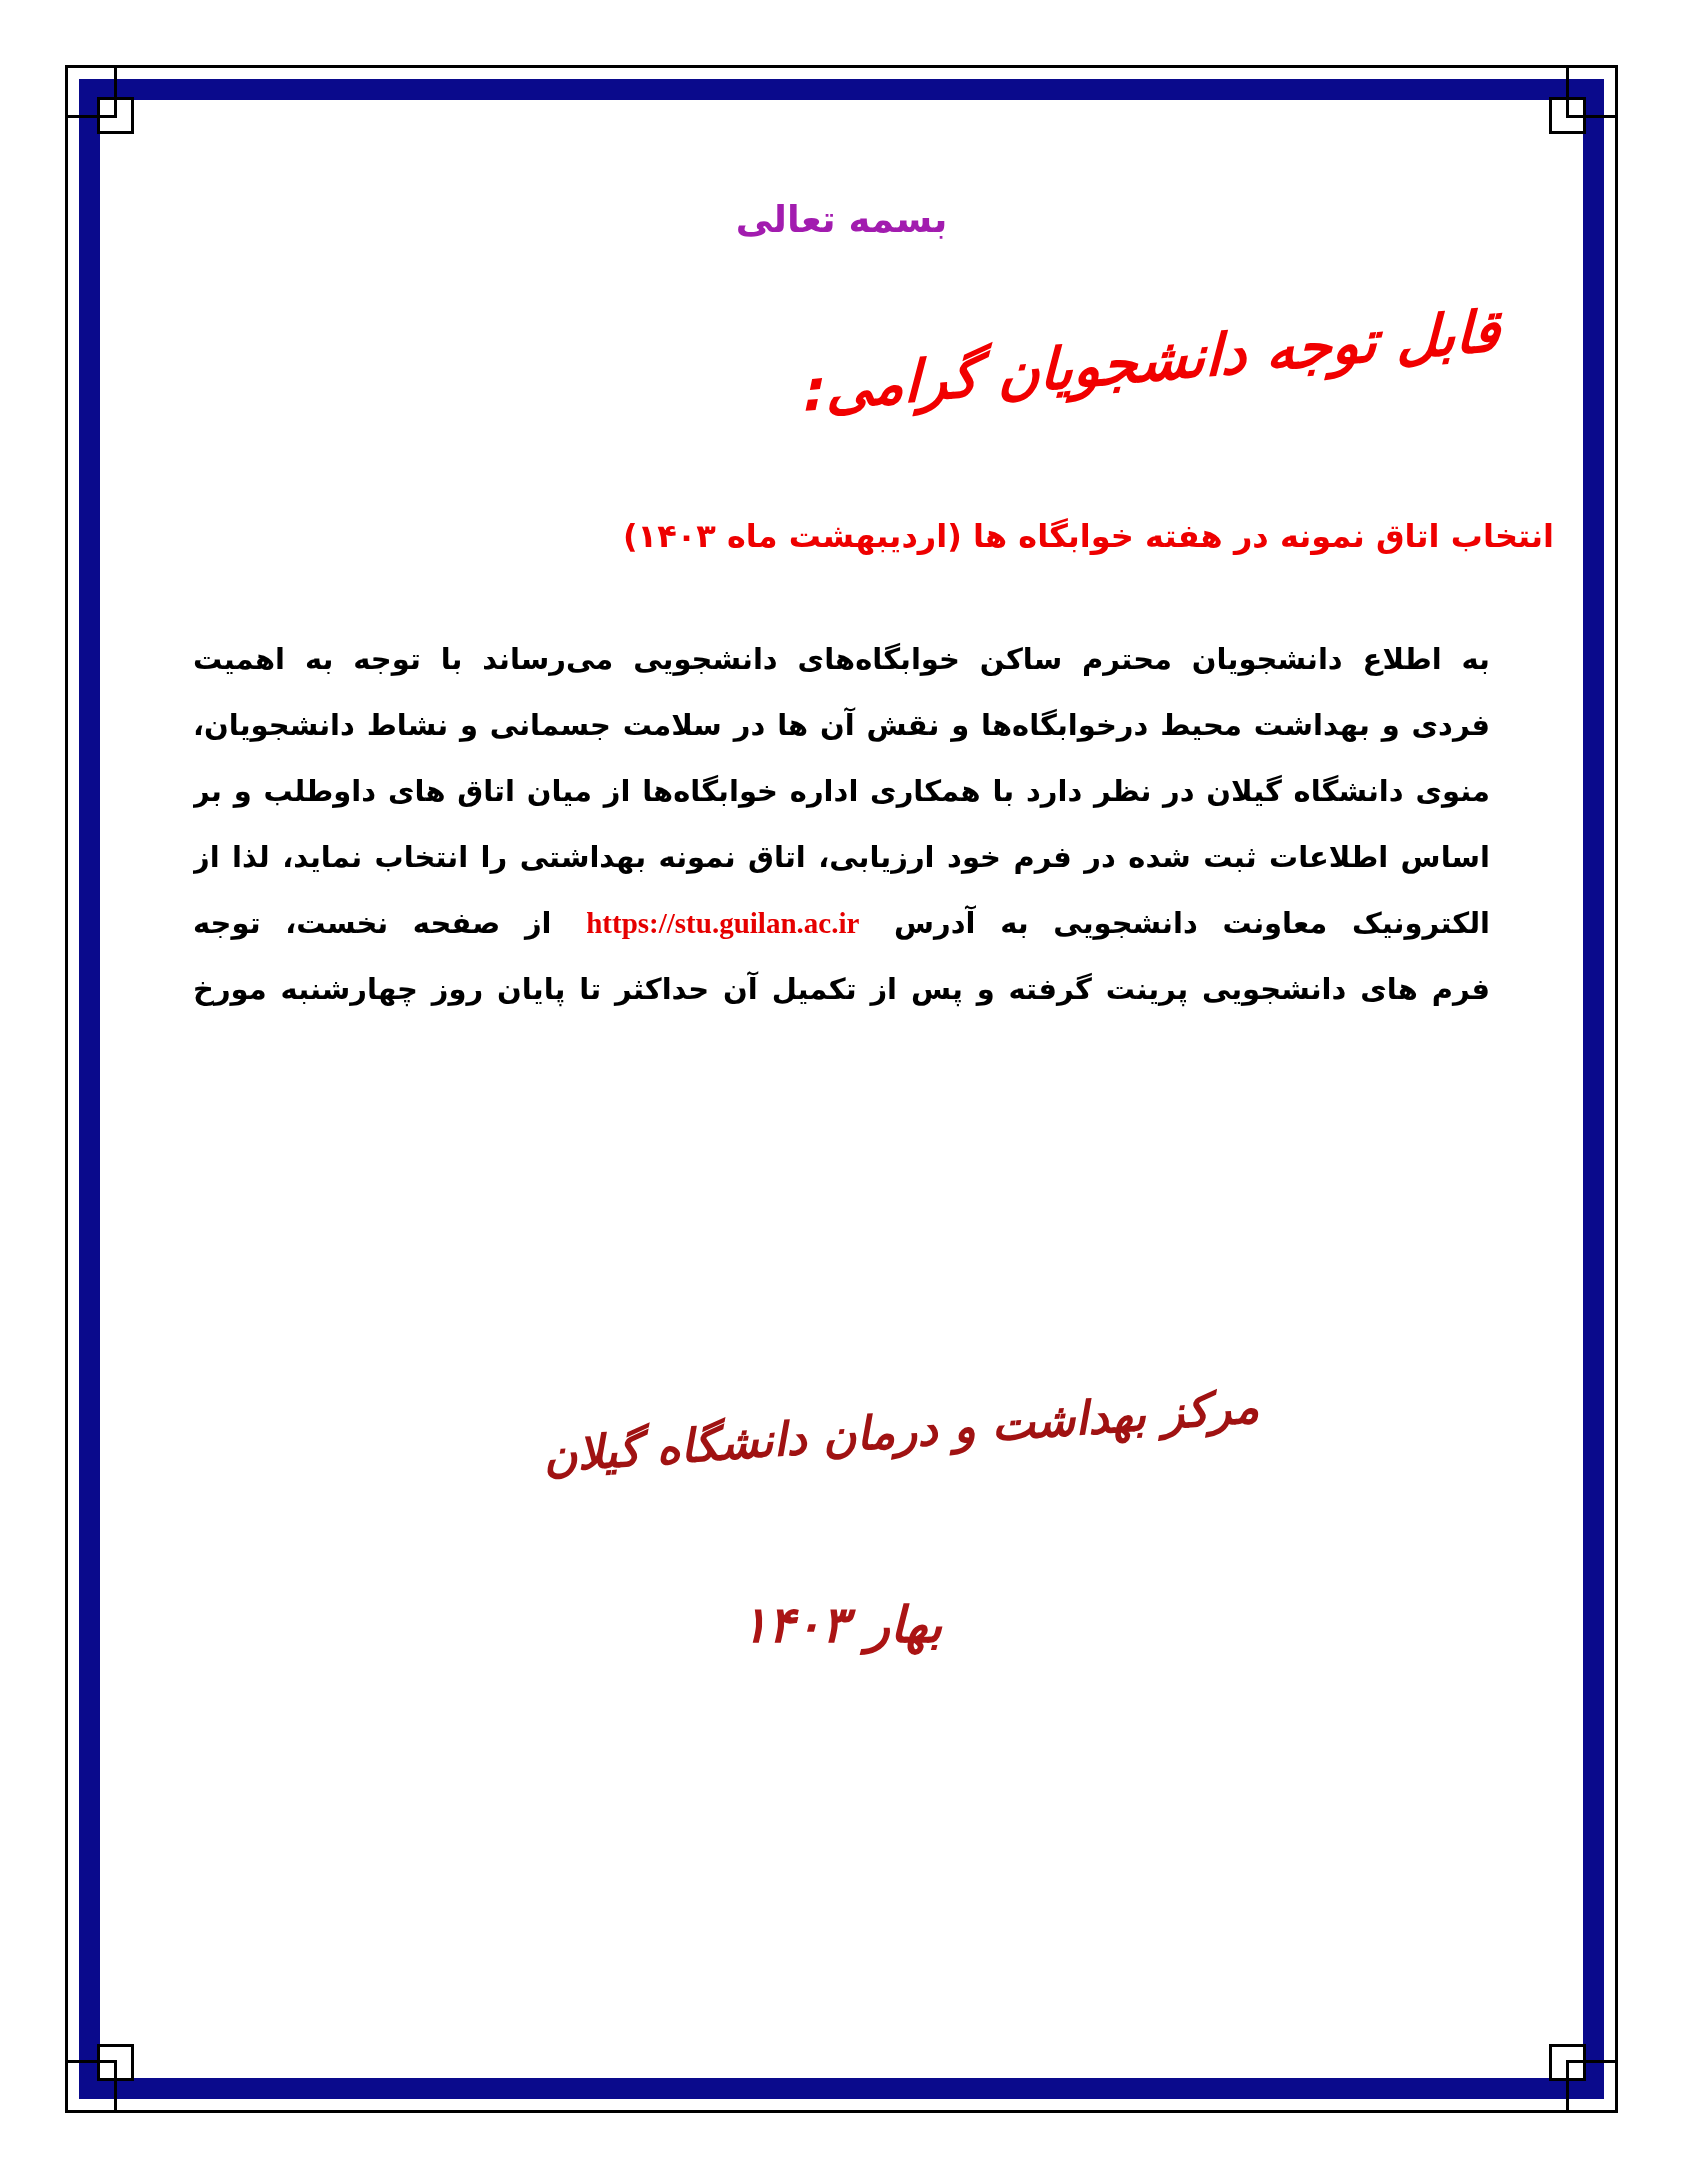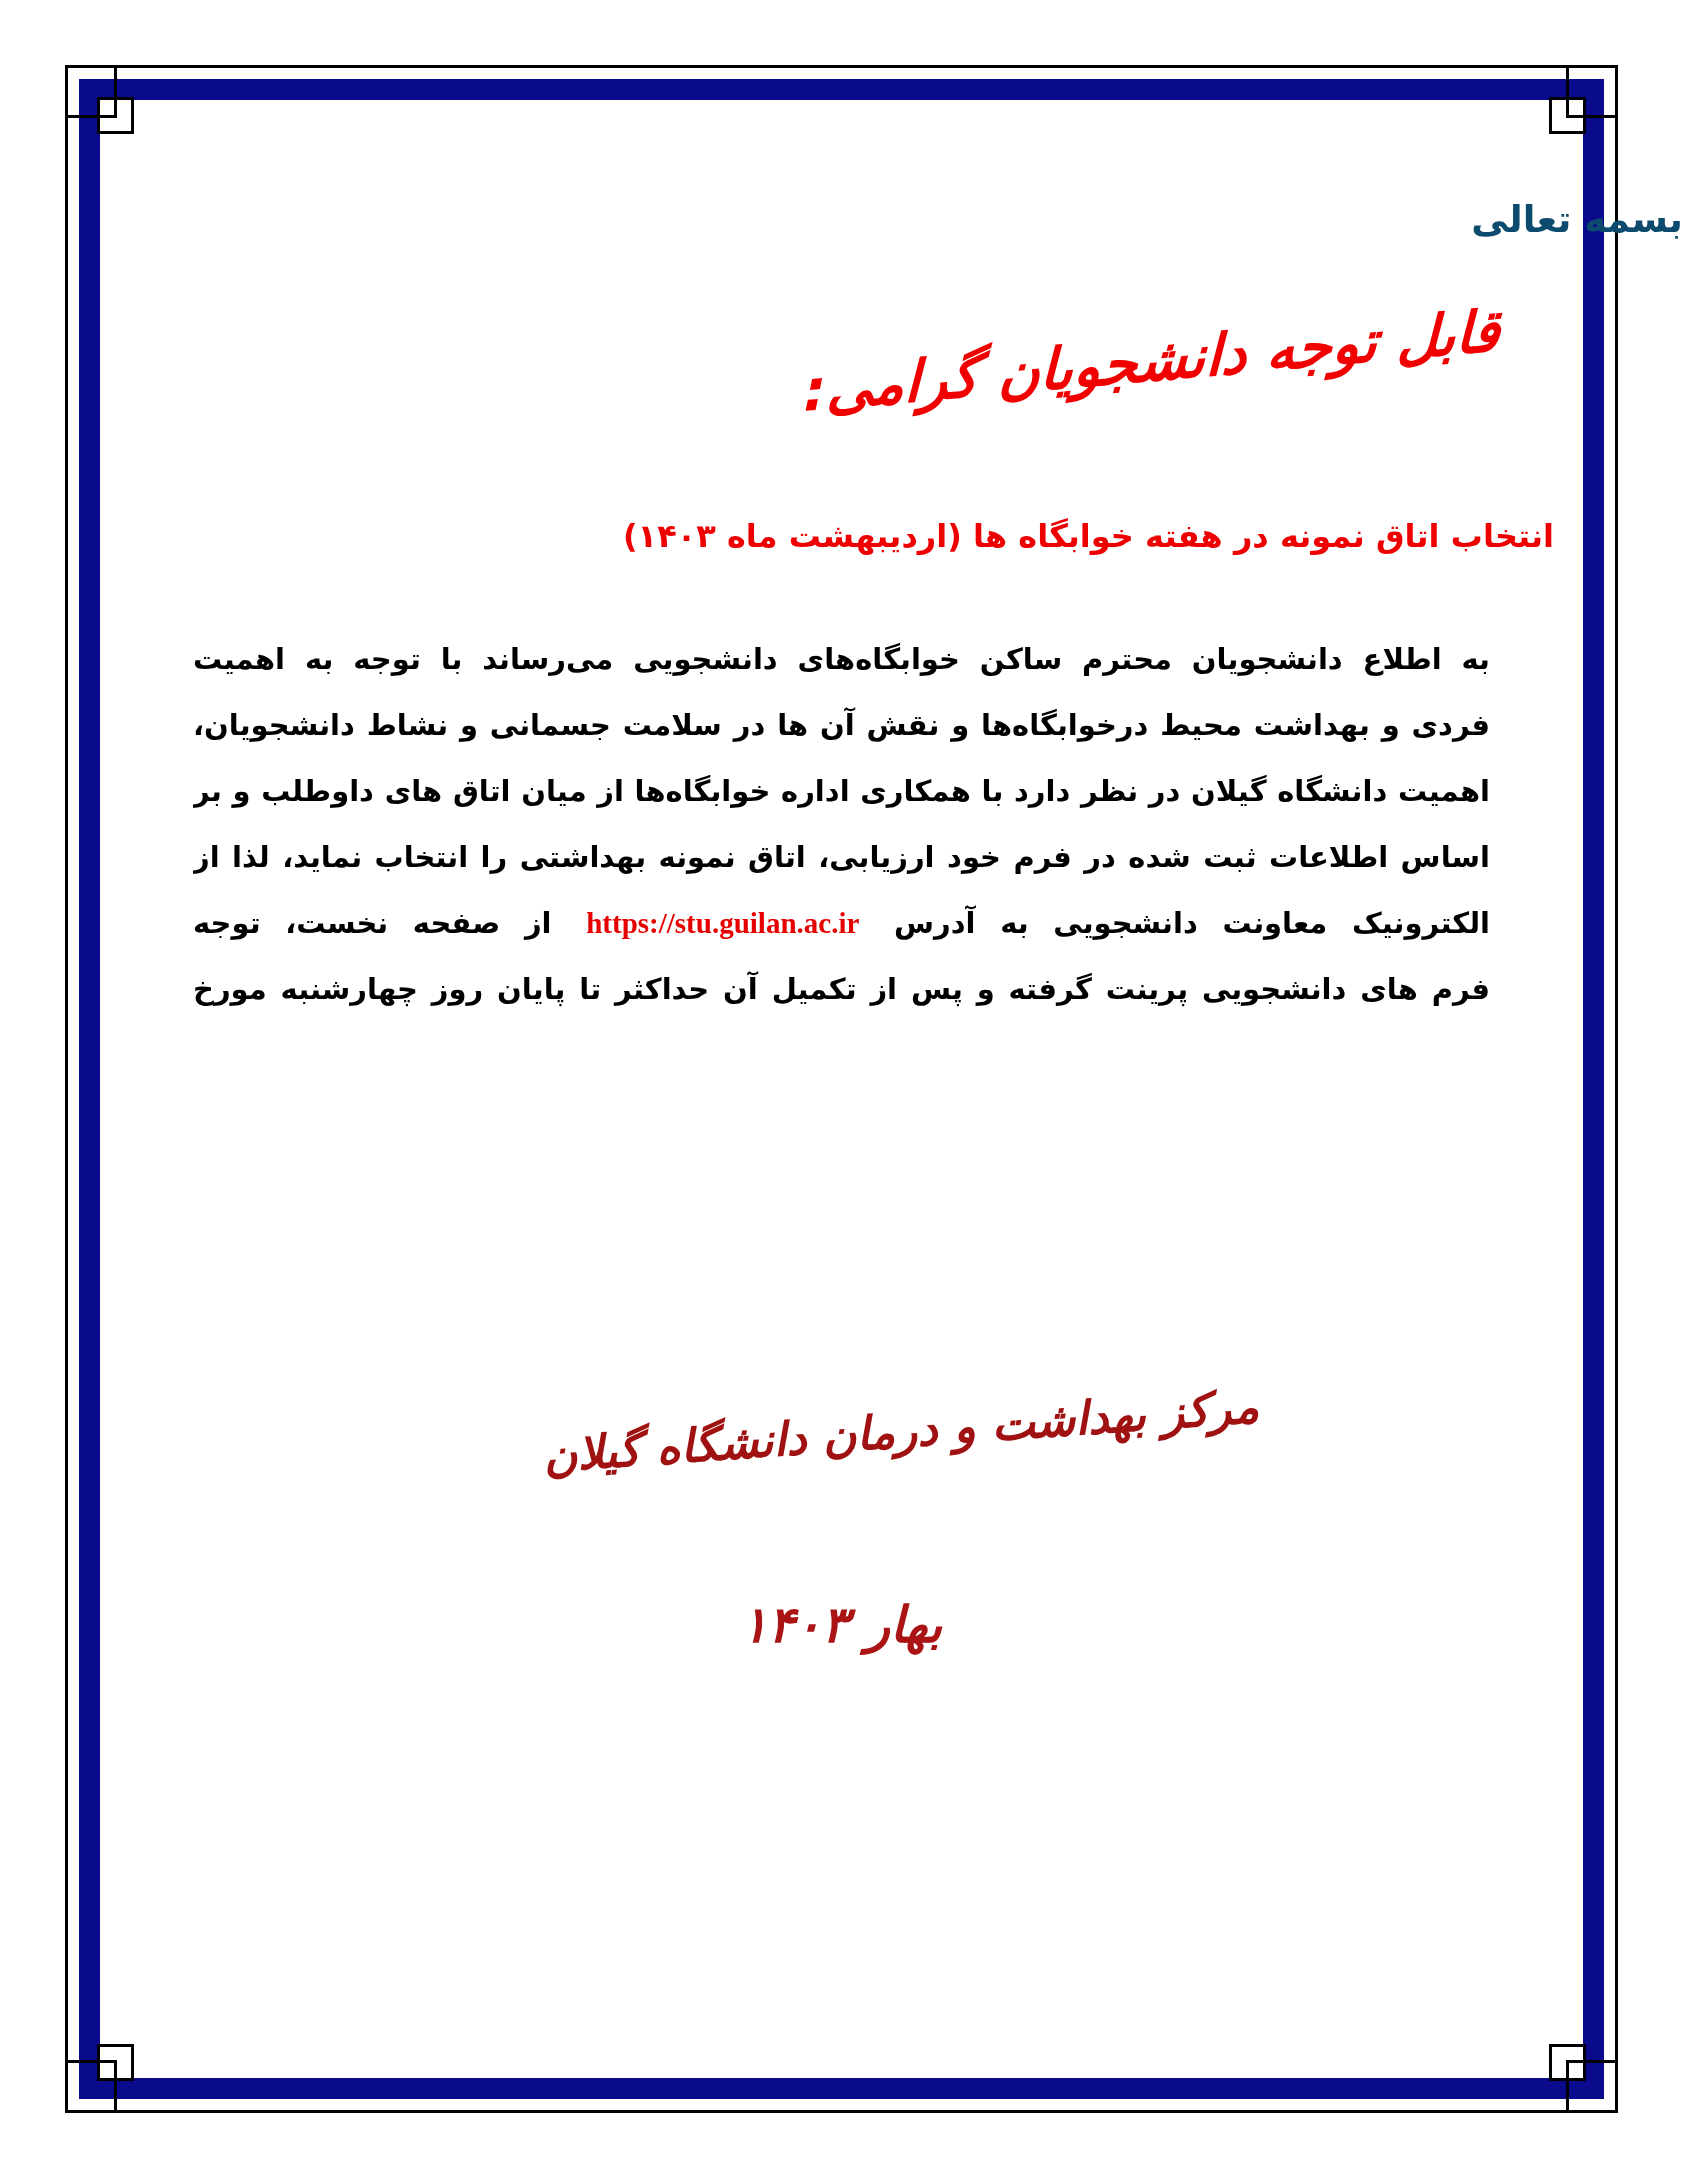--- a/index.html
+++ b/index.html
@@ -28,22 +28,22 @@
     position:absolute;top:32px;left:32px;width:31px;height:31px;
     border:3px solid #000;background:transparent;
   }
   .corner.tl{top:65px;left:65px;}
   .corner.tr{top:65px;right:65px;transform:scaleX(-1);}
   .corner.bl{bottom:65px;left:65px;transform:scaleY(-1);}
   .corner.br{bottom:65px;right:65px;transform:scale(-1,-1);}
   
   .bismillah{
     position:absolute;top:198px;left:0;width:1683px;
-    direction:rtl;
-    font-size:37px;font-weight:bold;color:#0c4a6e;
+    text-align:center;direction:rtl;
+    font-size:37px;font-weight:bold;color:#a21caf;
   }
   .callig-heading{
     position:absolute;top:297px;right:183px;
     direction:rtl;white-space:nowrap;
     font-size:57px;font-weight:bold;font-style:italic;
     color:#f10000;
     transform:rotate(-5deg) skewX(-6deg);
     transform-origin:right center;
   }
   .doc-title{
@@ -109,21 +109,21 @@
 
   <div class="bismillah">بسمه تعالی</div>
 
   <div class="callig-heading">قابل توجه دانشجویان گرامی:</div>
 
   <div class="doc-title">انتخاب اتاق نمونه در هفته خوابگاه ها (اردیبهشت ماه ۱۴۰۳)</div>
 
   <div class="body-text">
     <div class="body-line">به اطلاع دانشجویان محترم ساکن خوابگاه‌های دانشجویی می‌رساند با توجه به اهمیت بهداشت</div>
     <div class="body-line">فردی و بهداشت محیط درخوابگاه‌ها و نقش آن ها در سلامت جسمانی و نشاط دانشجویان، مرکز</div>
-    <div class="body-line">اهمیت دانشگاه گیلان در نظر دارد با همکاری اداره خوابگاه‌ها از میان اتاق های داوطلب و بر</div>
+    <div class="body-line">منوی دانشگاه گیلان در نظر دارد با همکاری اداره خوابگاه‌ها از میان اتاق های داوطلب و بر</div>
     <div class="body-line">اساس اطلاعات ثبت شده در فرم خود ارزیابی، اتاق نمونه بهداشتی را انتخاب نماید، لذا از</div>
     <div class="body-line">
       <span>الکترونیک معاونت دانشجویی به آدرس</span>
       <span class="url">https://stu.guilan.ac.ir</span>
       <span>از صفحه نخست، توجه</span>
     </div>
     <div class="body-line">فرم های دانشجویی پرینت گرفته و پس از تکمیل آن حداکثر تا پایان روز چهارشنبه مورخ</div>
   </div>
 
   <div class="signature">مرکز بهداشت و درمان دانشگاه گیلان</div>

